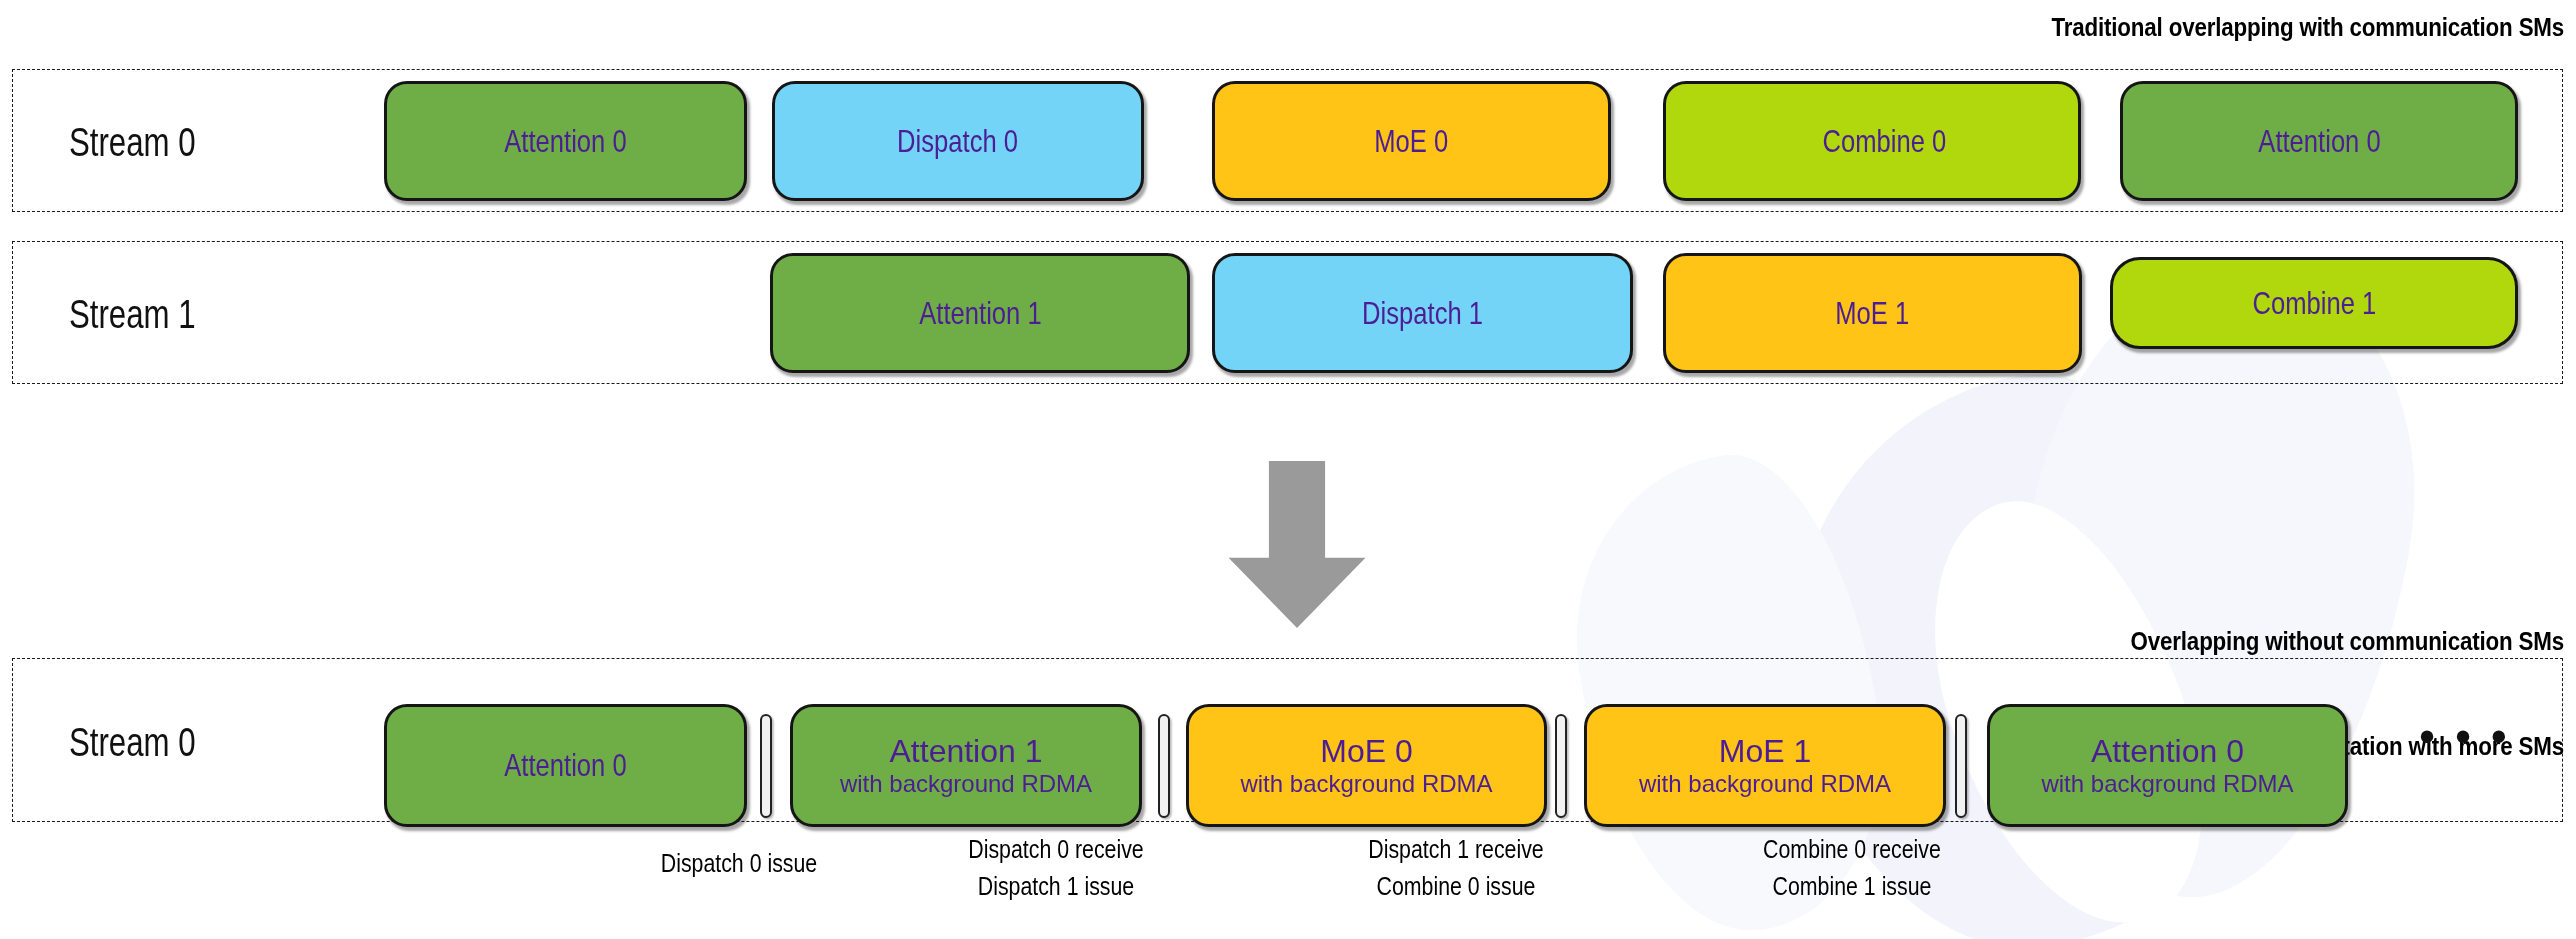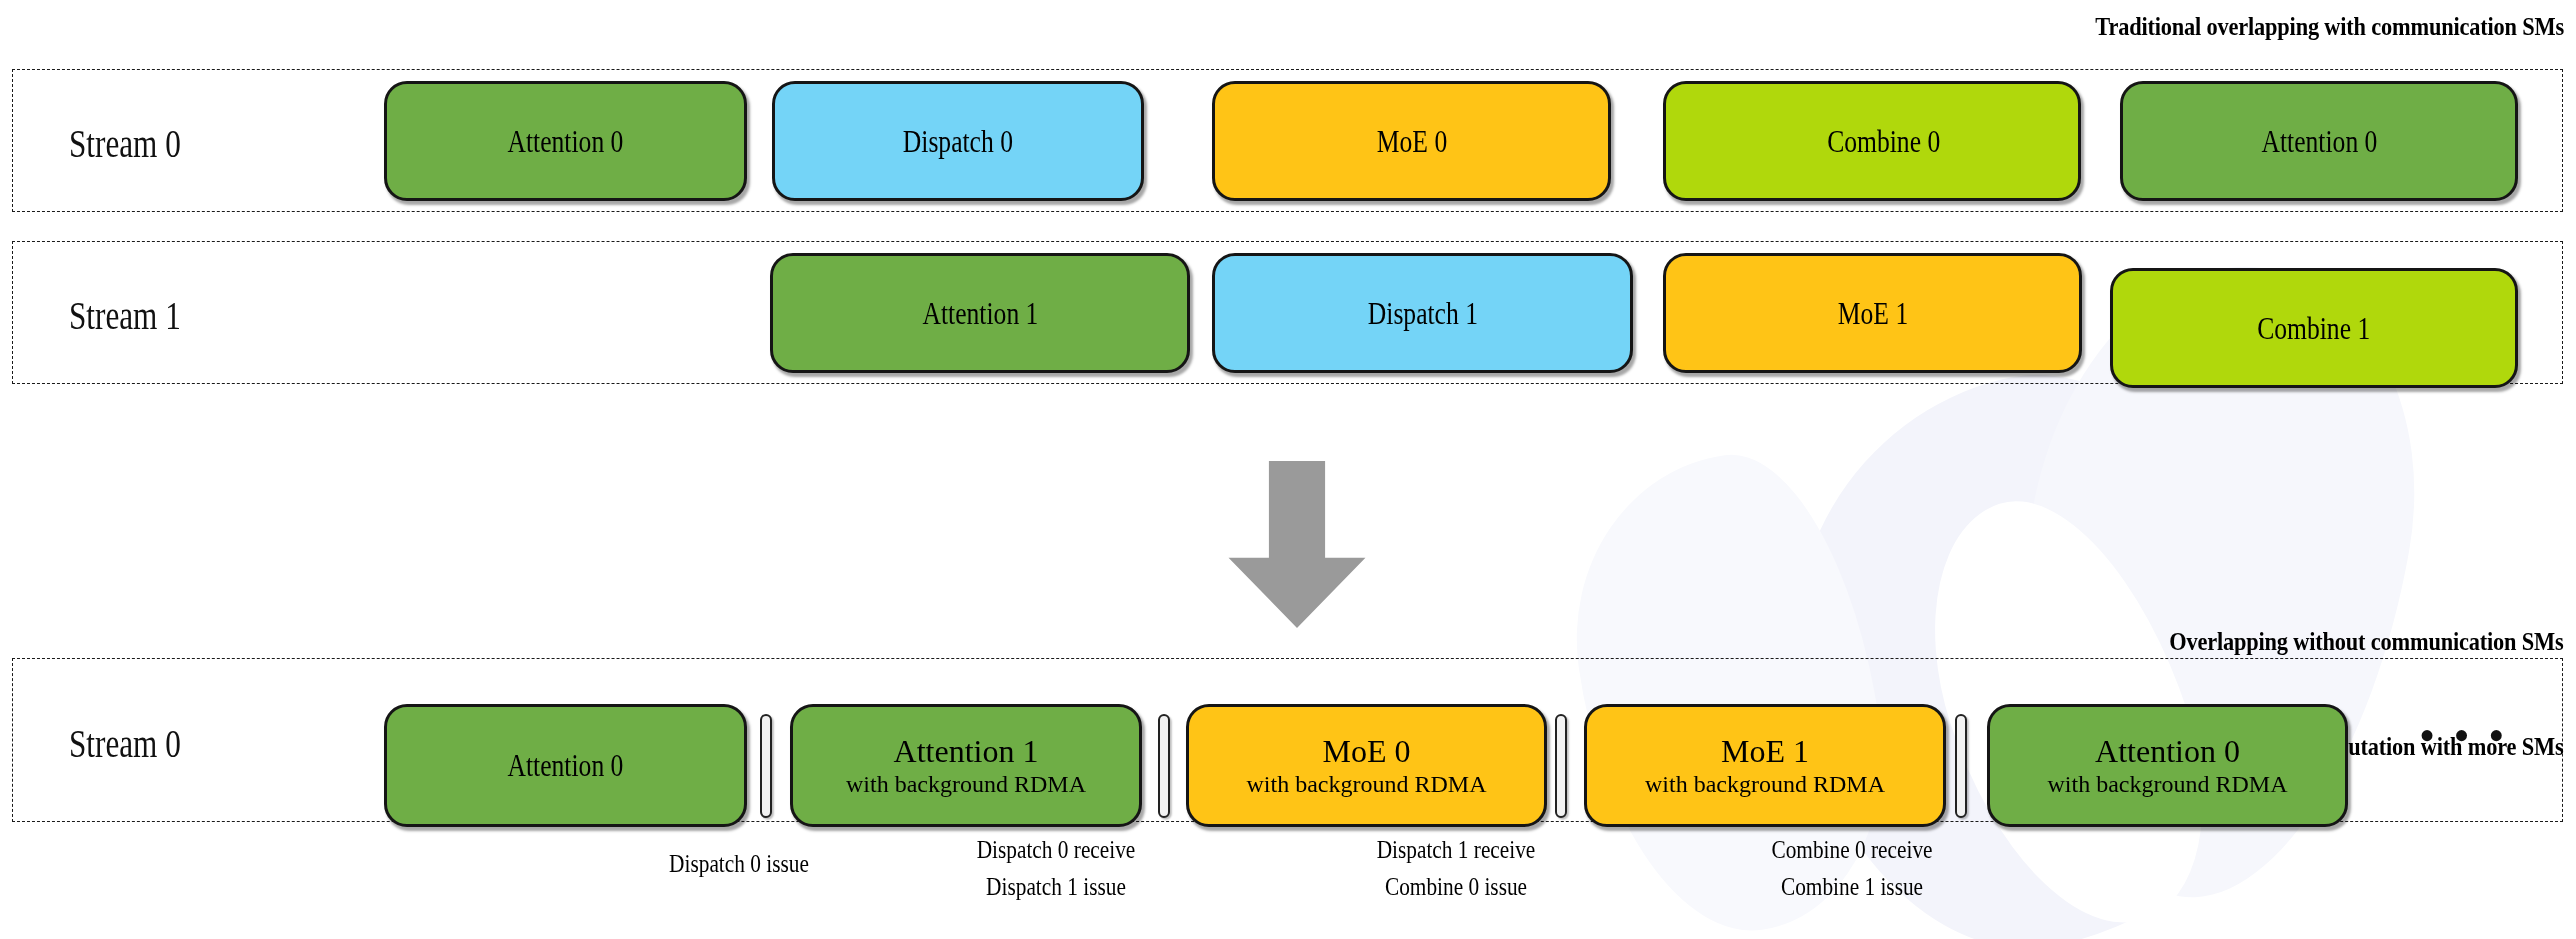--- a/index.html
+++ b/index.html
@@ -7,21 +7,20 @@
     margin: 0; padding: 0;
     background: #ffffff;
     font-family: "Liberation Sans", sans-serif;
   }
   #canvas {
     position: relative;
     width: 2576px;
     height: 940px;
     background: #ffffff;
     overflow: hidden;
-    font-family: Liberation Serif, serif;
   }
 
   
   .wm {
     position: absolute;
     background: #f3f4fb;
     pointer-events: none;
     z-index: 0;
   }
   .wm1 {
@@ -110,21 +109,21 @@
   .block {
     position: absolute;
     z-index: 6;
     border: 3.1px solid #151515;
     border-radius: 23px;
     box-shadow: 2.6px 3.5px 2.6px rgba(0,0,0,0.35);
     display: flex;
     flex-direction: column;
     align-items: center;
     justify-content: center;
-    color: #000000;
+    color: #4c1d95;
     text-align: center;
     overflow: hidden;
   }
   .block .title {
     font-size: 32px;
     line-height: 35px;
     white-space: pre;
   }
   .block.cond .title {
     font-stretch: condensed;
@@ -226,21 +225,21 @@
       </div>
       <div class="block cond cond" style="left: 770px; top: 253px; width: 420px; height: 120px; background: rgb(111, 174, 70);">
         <div class="title">Attention 1</div>
       </div>
       <div class="block cond cond" style="left: 1212px; top: 253px; width: 421px; height: 120px; background: rgb(116, 212, 247); align-items: center;">
         <div class="title">Dispatch 1</div>
       </div>
       <div class="block cond cond" style="left: 1663px; top: 253px; width: 419px; height: 120px; background: rgb(255, 196, 22);">
         <div class="title">MoE 1</div>
       </div>
-      <div class="block cond cond" style="left: 2110px; top: 268px; width: 408px; height: 120px; background: rgb(176, 216, 12);">
+      <div class="block cond cond" style="left: 2110px; top: 257px; width: 408px; height: 92px; background: rgb(176, 216, 12); border-radius: 30px;">
         <div class="title">Combine 1</div>
       </div>
       <div class="block cond" style="left: 384px; top: 704px; width: 363px; height: 123px; background: rgb(111, 174, 70);">
         <div class="title">Attention 0</div>
       </div>
       <div class="block" style="left: 790px; top: 704px; width: 352px; height: 123px; background: rgb(111, 174, 70);">
         <div class="title">Attention 1</div>
         <div class="sub">with background RDMA</div>
       </div>
       <div class="block" style="left: 1186px; top: 704px; width: 361px; height: 123px; background: rgb(255, 196, 22);">

